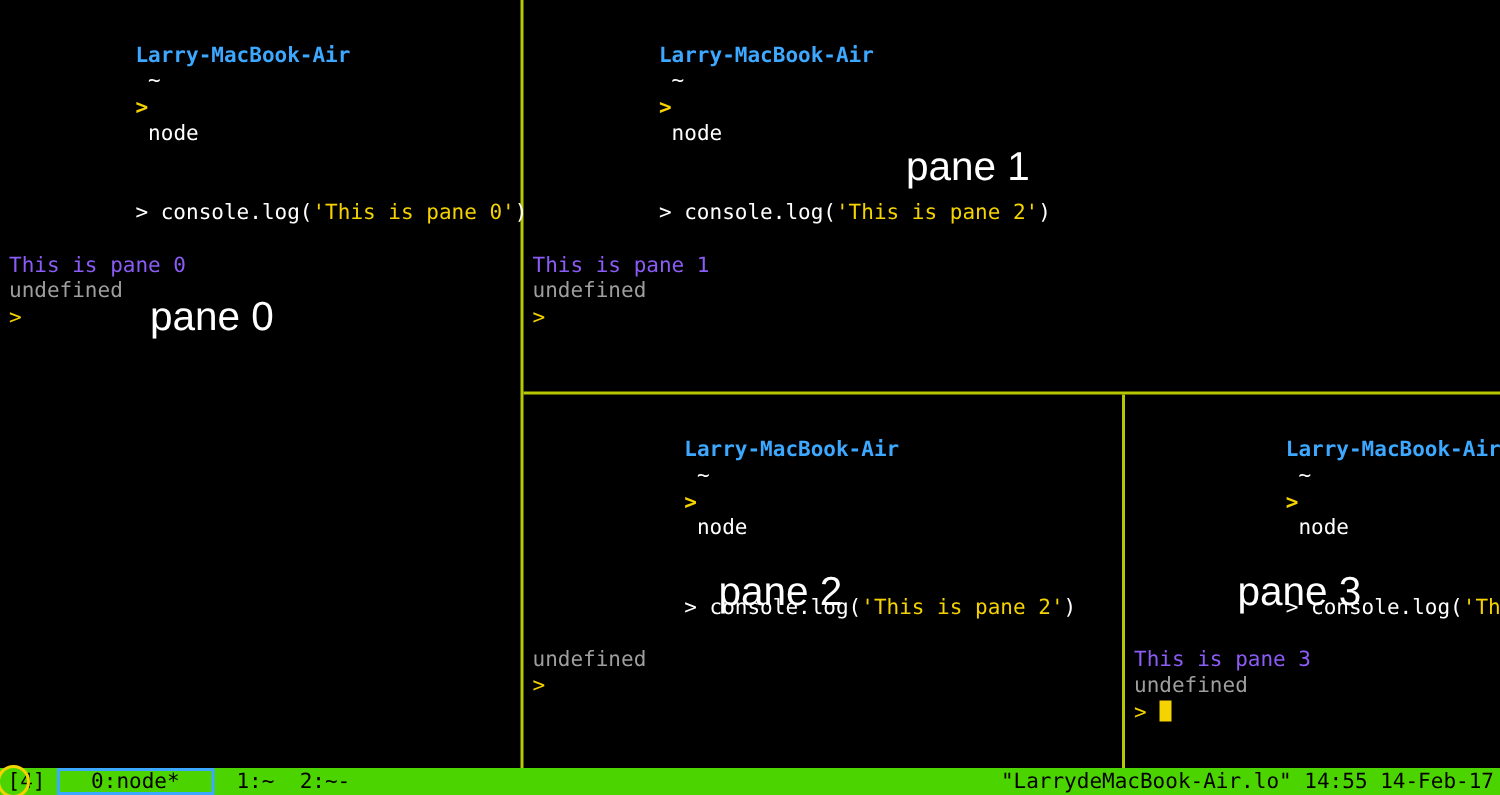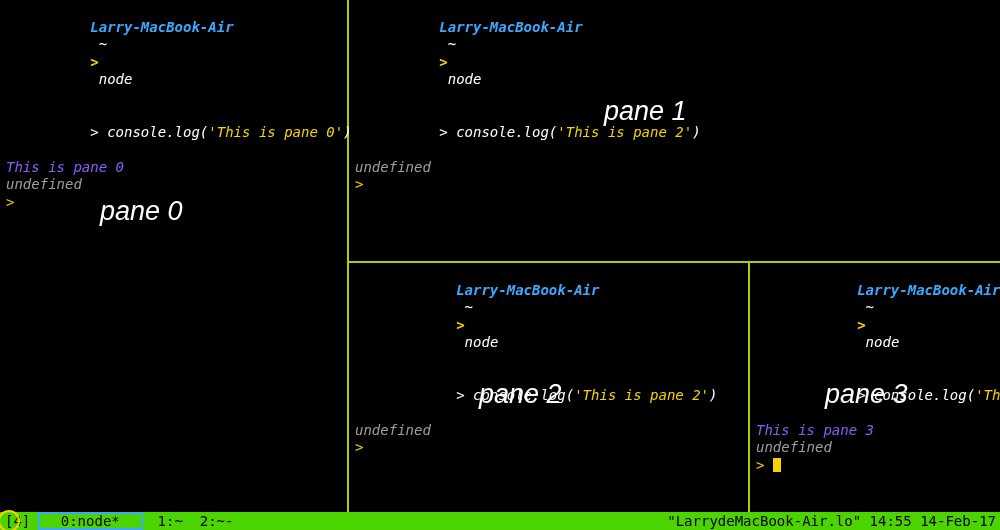--- a/index.html
+++ b/index.html
@@ -36,25 +36,24 @@
   }
   .divider-v {
     width: 2px;
     background: #b8c800;
   }
   .divider-h {
     height: 2px;
     background: #b8c800;
   }
   .pane {
-    padding: 1px 6px;
+    padding: 11px 6px;
     position: relative;
     line-height: 1.25;
     flex: 1;
-    font-style: italic;
   }
   .row-top { flex: 1; }
   .row-bottom { height: 249px; display: flex; flex-direction: row; }
   .prompt-host { color: #3da8ff; font-weight: bold; }
   .prompt-tilde { color: #fff; }
   .prompt-gt { color: #f4d300; font-weight: bold; }
   .cmd { color: #fff; }
   .strlit { color: #f4d300; }
   .out { color: #8b5cf6; }
   .undef { color: #9e9e9e; }
@@ -160,20 +159,21 @@
       <div class="pane row-top">
         <div class="line">
           <span class="prompt-host">Larry-MacBook-Air</span>
           <span class="prompt-tilde"> <span>~</span> </span>
           <span class="prompt-gt">&gt;</span>
           <span class="cmd"> <span>node</span></span>
         </div>
         <div class="line">
           <span class="cmd">&gt; console.log(</span><span class="strlit">'This is pane 2'</span><span class="cmd">)</span>
         </div>
+        <div class="line out">This is pane 1</div>
         <div class="line undef">undefined</div>
         <div class="line repl-gt">&gt;</div>
         <div class="pane-label" style="left:255px; top:95px;">pane 1</div>
       </div>
 
       <div class="divider-h"></div>
 
       <div class="row-bottom">
 
         <div class="pane" style="flex:1;">

